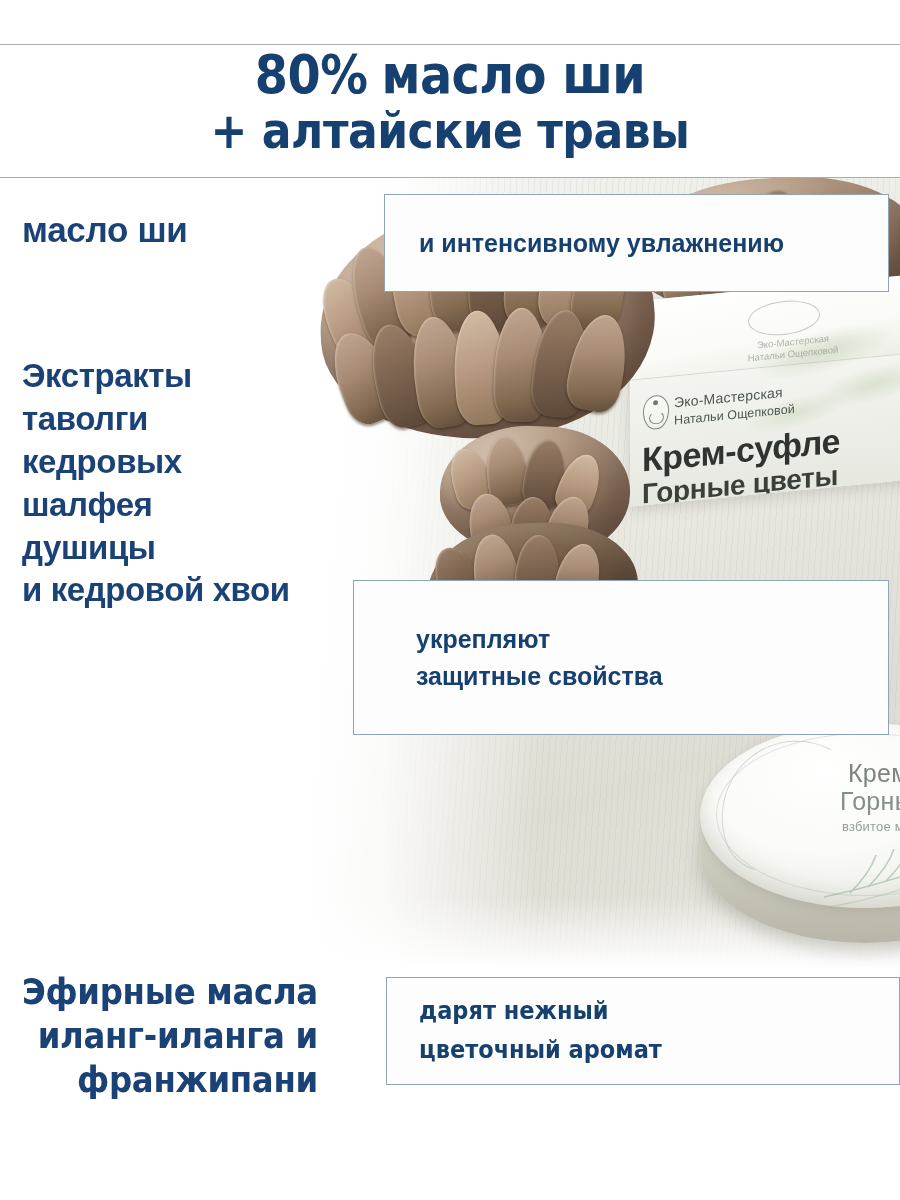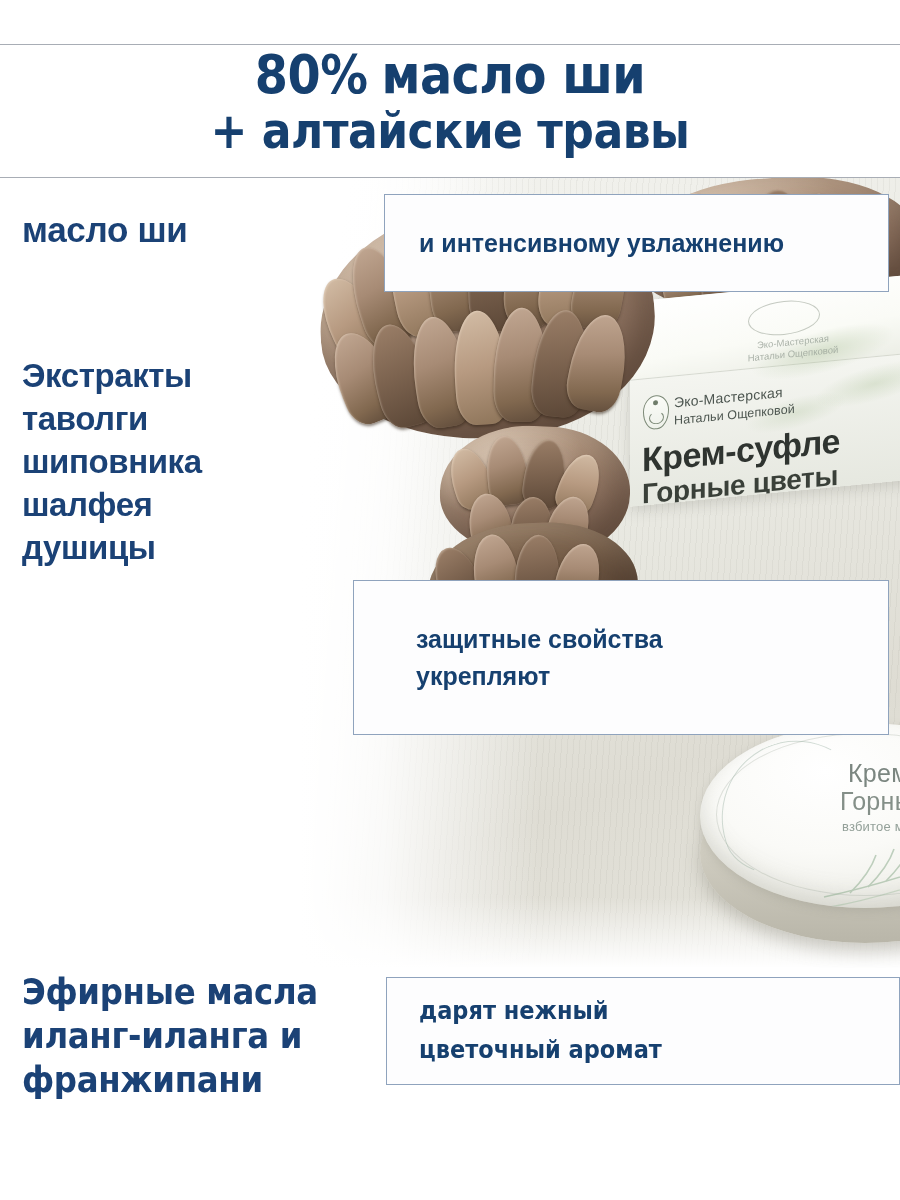--- a/index.html
+++ b/index.html
@@ -199,20 +199,21 @@
     font-family:"Liberation Sans", sans-serif;
   }
   #label-shea{ top:210px; font-size:35px; letter-spacing:-.3px; }
   #block-extracts{ top:355px; font-size:33px; line-height:1.30; letter-spacing:-.4px;}
   #block-extracts .head{ display:block; }
   #block-extracts .it{ display:block; }
   #block-oils{
     top:970px; font-size:36px; line-height:1.22; letter-spacing:-.3px;
     font-family:"Liberation Sans Narrow","DejaVu Sans Condensed","Liberation Sans",sans-serif;
     font-weight:700;
+    text-align:right;
   }
   #block-oils .it{ display:block; }
 
   
   .callout{
     position:absolute; z-index:7;
     background:#fdfdfe;
     border:1px solid #8fa3bd;
     box-sizing:border-box;
     color:#16406f; font-weight:700;
@@ -353,38 +354,39 @@
   <div id="headline">
     <span class="l1"><span class="pct">80%</span><span>масло ши</span></span>
     <span class="l2">+ алтайские травы</span>
   </div>
 
   <div class="lcol" id="label-shea">масло ши</div>
 
   <div class="lcol" id="block-extracts">
     <span class="head">Экстракты</span>
     <span class="it">таволги</span>
-    <span class="it">шиповника</span>
+    <span class="it">кедровых</span>
     <span class="it">шалфея</span>
     <span class="it">душицы</span>
+    <span class="it">и кедровой хвои</span>
   </div>
 
   <div class="lcol" id="block-oils">
     <span class="it">Эфирные масла</span>
     <span class="it">иланг-иланга и</span>
     <span class="it">франжипани</span>
   </div>
 
   <div class="callout" id="callout-1">
     <span class="ln">и интенсивному увлажнению</span>
   </div>
 
   <div class="callout" id="callout-2">
+    <span class="ln">укрепляют</span>
     <span class="ln">защитные свойства</span>
-    <span class="ln">укрепляют</span>
   </div>
 
   <div class="callout" id="callout-3">
     <span class="ln">дарят нежный</span>
     <span class="ln">цветочный аромат</span>
   </div>
 
 </div>
 
 </body></html>

